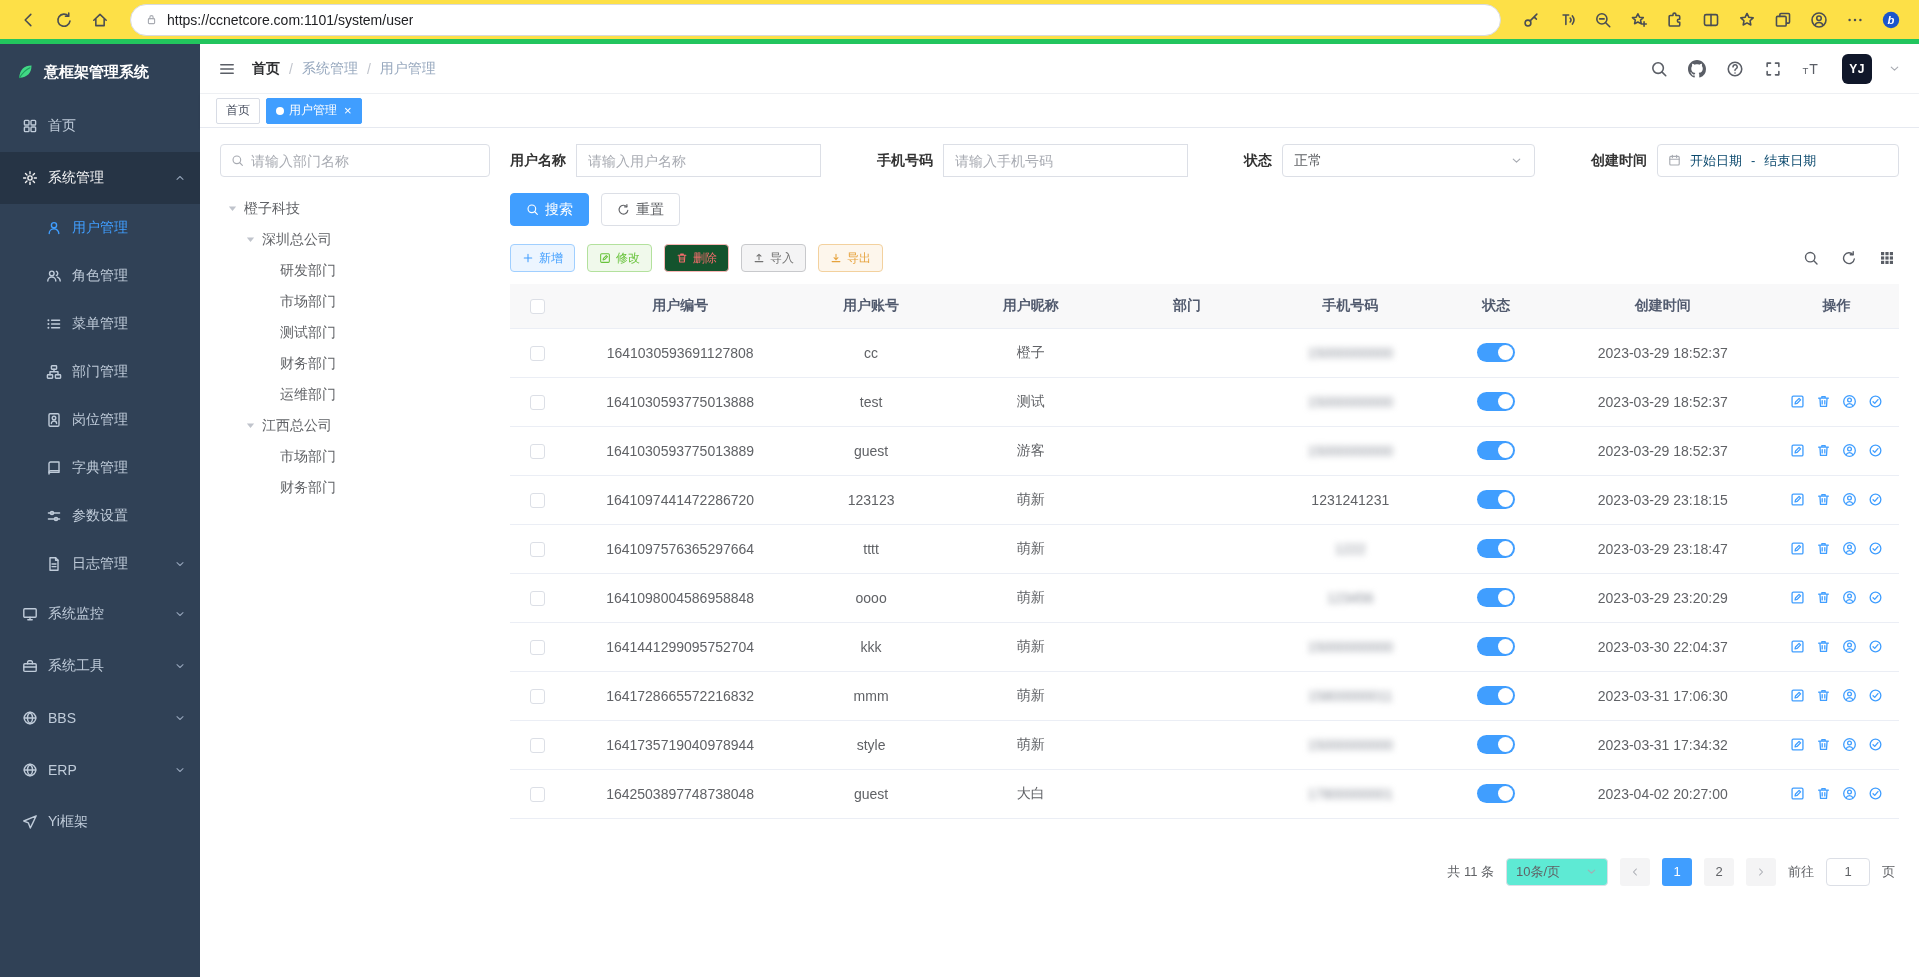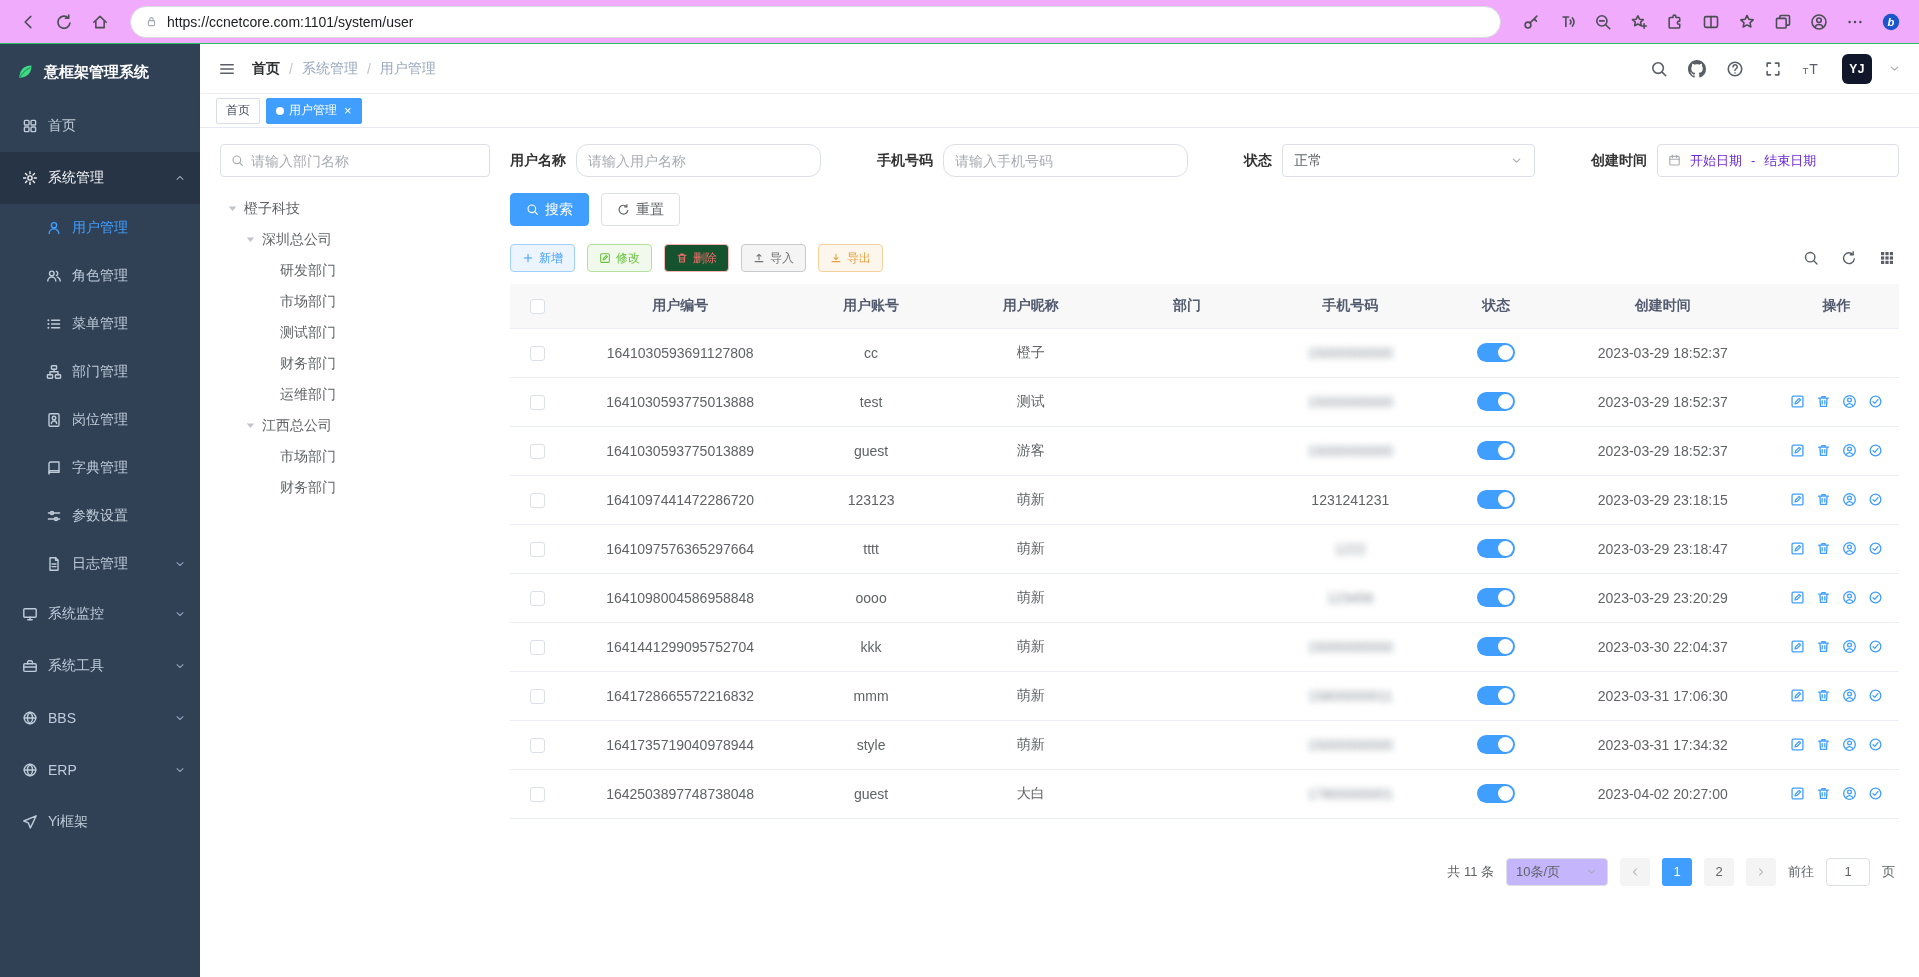--- a/index.html
+++ b/index.html
@@ -5,21 +5,21 @@
   *{margin:0;padding:0;box-sizing:border-box}
   html,body{width:1919px;height:977px;overflow:hidden}
   body{font-family:"Liberation Sans","DejaVu Sans",sans-serif;font-size:14px;color:#303133;background:#fff;display:flex;flex-direction:column}
   .ic{display:inline-flex;width:16px;height:16px;flex:none;align-items:center;justify-content:center}
   .ic svg{width:100%;height:100%;display:block}
   .ic.sm{width:13px;height:13px}
   .ic.lg{width:18px;height:18px}
   .dim{color:#a8abb2}
 
   
-  .browser{height:44px;background:#f0abfc;border-bottom:1px solid #22c55e;display:flex;align-items:center;gap:2px;padding:0 12px;flex:none}
+  .browser{height:44px;background:#fde047;border-bottom:5px solid #22c55e;display:flex;align-items:center;gap:2px;padding:0 12px;flex:none}
   .b-left,.b-right{display:flex;align-items:center;gap:4px}
   .b-btn{width:32px;height:32px;border-radius:6px;display:inline-flex;align-items:center;justify-content:center;color:#4a4d52;cursor:pointer}
   .urlbar{flex:1;height:32px;margin:0 12px;background:#fff;border:1px solid #d8dade;border-radius:16px;display:flex;align-items:center;gap:9px;padding:0 14px;min-width:0}
   .url-text{font-size:14px;color:#202124;white-space:nowrap;overflow:hidden}
 
   
   .app{flex:1;display:flex;min-height:0}
   .sidebar{width:200px;background:#304156;flex:none;display:flex;flex-direction:column;overflow:hidden}
   .logo{height:56px;display:flex;align-items:center;gap:10px;padding:0 16px;color:#fff;font-weight:bold;font-size:15px;flex:none}
   .menu{flex:1;overflow:hidden}
@@ -53,25 +53,25 @@
   .tree-search input::placeholder{color:#a8abb2}
   .tree{margin-top:16px}
   .tnode{height:31px;display:flex;align-items:center;gap:5px;color:#606266;font-size:14px;cursor:pointer}
   .tcaret{width:13px;height:13px;color:#c0c4cc}
   .tspacer{width:13px;flex:none;display:inline-block}
 
   .panel{flex:1;min-width:0;display:flex;flex-direction:column}
   .filters{display:flex;align-items:center;justify-content:space-between;gap:16px;flex:none}
   .f-group{display:flex;align-items:center;gap:10px}
   .f-label{font-weight:bold;color:#333;white-space:nowrap}
-  .inp{width:245px;height:33px;border:1px solid #dcdfe6;border-radius:12px;padding:0 11px;font-size:14px;color:#606266;font-family:inherit;outline:none}
+  .inp{width:245px;height:33px;border:1px solid #dcdfe6;border-radius:0;padding:0 11px;font-size:14px;color:#606266;font-family:inherit;outline:none}
   .inp::placeholder{color:#a8abb2}
   .select{width:253px;height:33px;border:1px solid #dcdfe6;border-radius:4px;display:flex;align-items:center;justify-content:space-between;padding:0 11px;color:#606266;cursor:pointer;background:#fff}
   .daterange{width:242px;height:33px;border:1px solid #dcdfe6;border-radius:4px;display:flex;align-items:center;gap:9px;padding:0 10px;background:#fff;cursor:pointer}
-  .daterange .ph{color:#6d28d9;font-size:13px}
+  .daterange .ph{color:#0c4a6e;font-size:13px}
 
   .action-row{margin-top:16px;display:flex;gap:12px;flex:none}
   .btn{height:33px;padding:0 15px;border-radius:4px;border:1px solid #dcdfe6;background:#fff;color:#606266;font-size:14px;display:inline-flex;align-items:center;gap:6px;cursor:pointer;font-family:inherit}
   .btn.primary{background:#409eff;border-color:#409eff;color:#fff}
 
   .toolbar{margin-top:18px;display:flex;align-items:center;flex:none}
   .tb-left{display:flex;gap:12px}
   .sbtn{height:28px;padding:0 11px;border-radius:4px;border:1px solid;font-size:12px;display:inline-flex;align-items:center;gap:5px;cursor:pointer;font-family:inherit;background:#fff}
   .sbtn .ic{width:12px;height:12px}
   .sbtn.add{color:#409eff;background:#ecf5ff;border-color:#a0cfff}
@@ -86,21 +86,21 @@
   th{height:44px;background:#f8f8f9;color:#515a6e;font-size:14px;font-weight:bold;text-align:center;border-bottom:1px solid #ebeef5}
   td{height:49px;border-bottom:1px solid #ebeef5;text-align:center;font-size:14px;color:#606266;white-space:nowrap;overflow:hidden}
   .cb{display:inline-block;width:15px;height:15px;border:1px solid #dcdfe6;border-radius:3px;background:#fff;vertical-align:middle;cursor:pointer}
   .switch{display:inline-block;width:38px;height:19px;border-radius:10px;background:#409eff;position:relative;cursor:pointer;vertical-align:middle}
   .switch::after{content:"";position:absolute;top:2px;right:2px;width:15px;height:15px;border-radius:50%;background:#fff}
   .masked{filter:blur(3px);color:#8a8f99;user-select:none}
   .ops{display:flex;justify-content:center;gap:11px}
   .op{width:15px;height:15px;color:#409eff;cursor:pointer}
 
   .pager{margin-top:39px;display:flex;align-items:center;justify-content:flex-end;gap:12px;font-size:13px;color:#606266;padding-right:4px;flex:none}
-  .psize{width:102px;height:28px;border:1px solid #dcdfe6;border-radius:4px;display:flex;align-items:center;justify-content:space-between;padding:0 9px;cursor:pointer;background:#c4b5fd}
+  .psize{width:102px;height:28px;border:1px solid #dcdfe6;border-radius:4px;display:flex;align-items:center;justify-content:space-between;padding:0 9px;cursor:pointer;background:#5eead4}
   .pbtn{min-width:30px;height:28px;padding:0 4px;border-radius:3px;background:#f4f4f5;color:#606266;display:inline-flex;align-items:center;justify-content:center;cursor:pointer;font-size:13px}
   .pbtn.active{background:#409eff;color:#fff}
   .pbtn .ic{width:12px;height:12px;color:#a8abb2}
   .goto-input{width:44px;height:28px;border:1px solid #dcdfe6;border-radius:4px;text-align:center;font-size:13px;color:#606266;font-family:inherit;outline:none}
 </style>
 </head>
 <body>
 
 <div class="browser">
   <div class="b-left">

